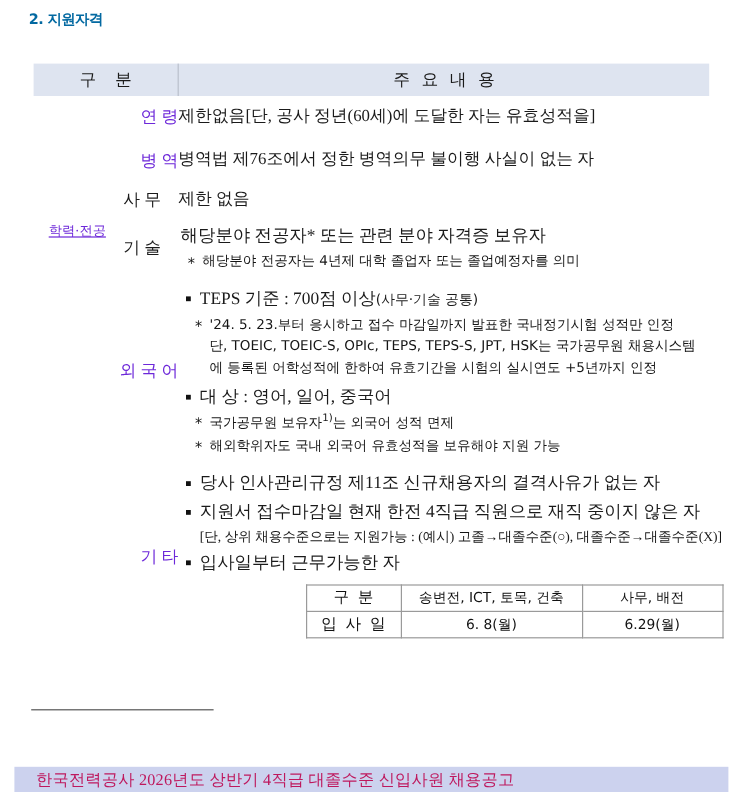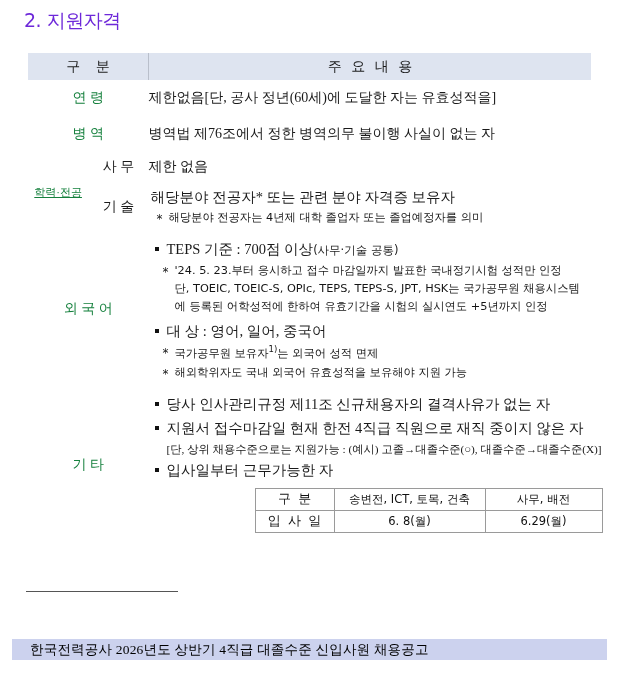--- a/index.html
+++ b/index.html
@@ -24,24 +24,24 @@
     box-sizing: border-box;
     padding: 0;
   }
 
   
   .doc-heading {
     position: absolute;
     left: 24px;
     top: 8px;
     font-family: "DejaVu Sans", sans-serif;
-    font-size: 19px;
-    font-weight: normal;
+    font-size: 12px;
+    font-weight: bold;
     letter-spacing: -0.5px;
-    color: #6d28d9;
+    color: #0369a1;
     white-space: nowrap;
   }
 
   
   table.main {
     position: absolute;
     left: 28px;
     top: 53px;
     width: 563px;
     border-collapse: collapse;
@@ -63,25 +63,25 @@
     font-size: 14px;
     text-align: center;
     color: #1a1a1a;
   }
   .hdr-row th.c1 { border-right: 1px solid #b9bfcb; }
 
   .sp { letter-spacing: 6px; padding-left: 6px; }
   .sp3 { letter-spacing: 3px; padding-left: 3px; }
 
   td.label {
-    text-align: center;
+    text-align: right;
     font-size: 14px;
     border-right: 1px solid #c3c7cf;
     border-bottom: 1px solid #c3c7cf;
-    color: #15803d;
+    color: #6d28d9;
   }
   td.label.widelabel {
     letter-spacing: 0px;
     font-size: 11px;
     text-decoration: underline;
   }
   td.sublabel {
     text-align: center;
     font-size: 14px;
     border-right: 1px solid #c3c7cf;
@@ -207,21 +207,21 @@
     width: 595px;
     height: 21px;
     background: #ccd2ee;
   }
   .footer-text {
     position: absolute;
     left: 30px;
     top: 641px;
     font-family: "Liberation Serif", serif;
     font-size: 13.5px;
-    color: #000000;
+    color: #be185d;
     white-space: nowrap;
     letter-spacing: 0.2px;
   }
 </style>
 </head>
 <body>
 
 <div class="page">
 
   <div class="doc-heading">2. 지원자격</div>

